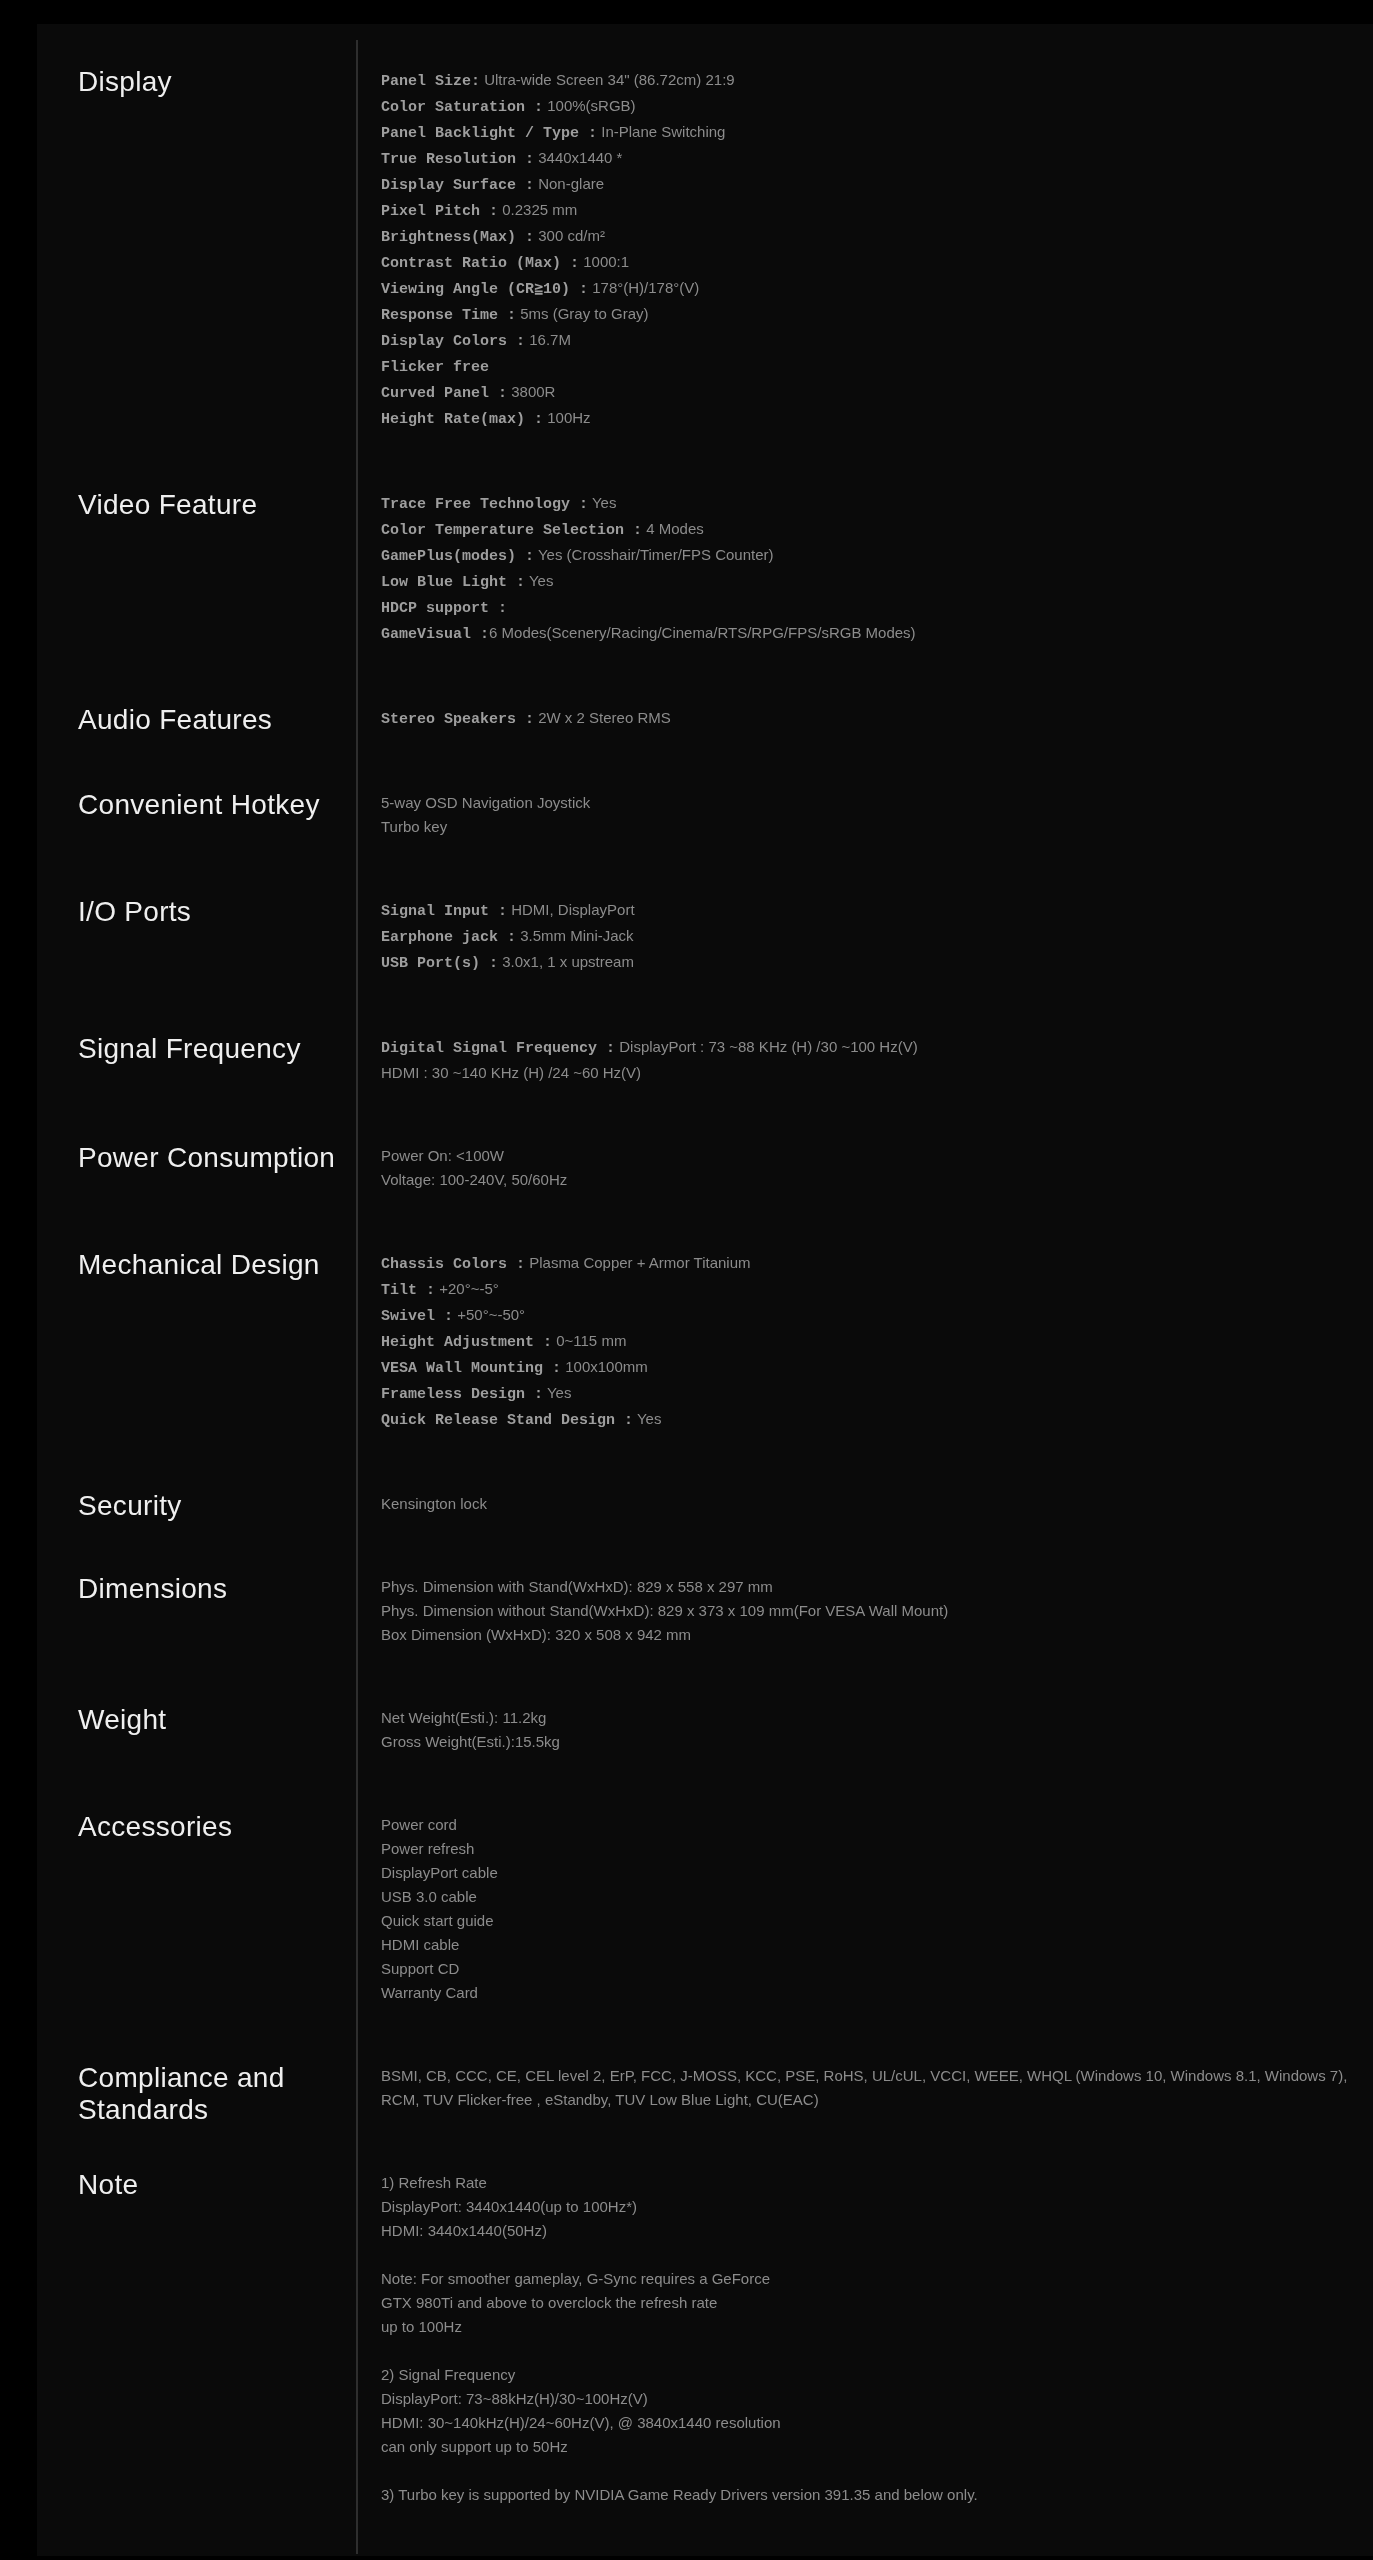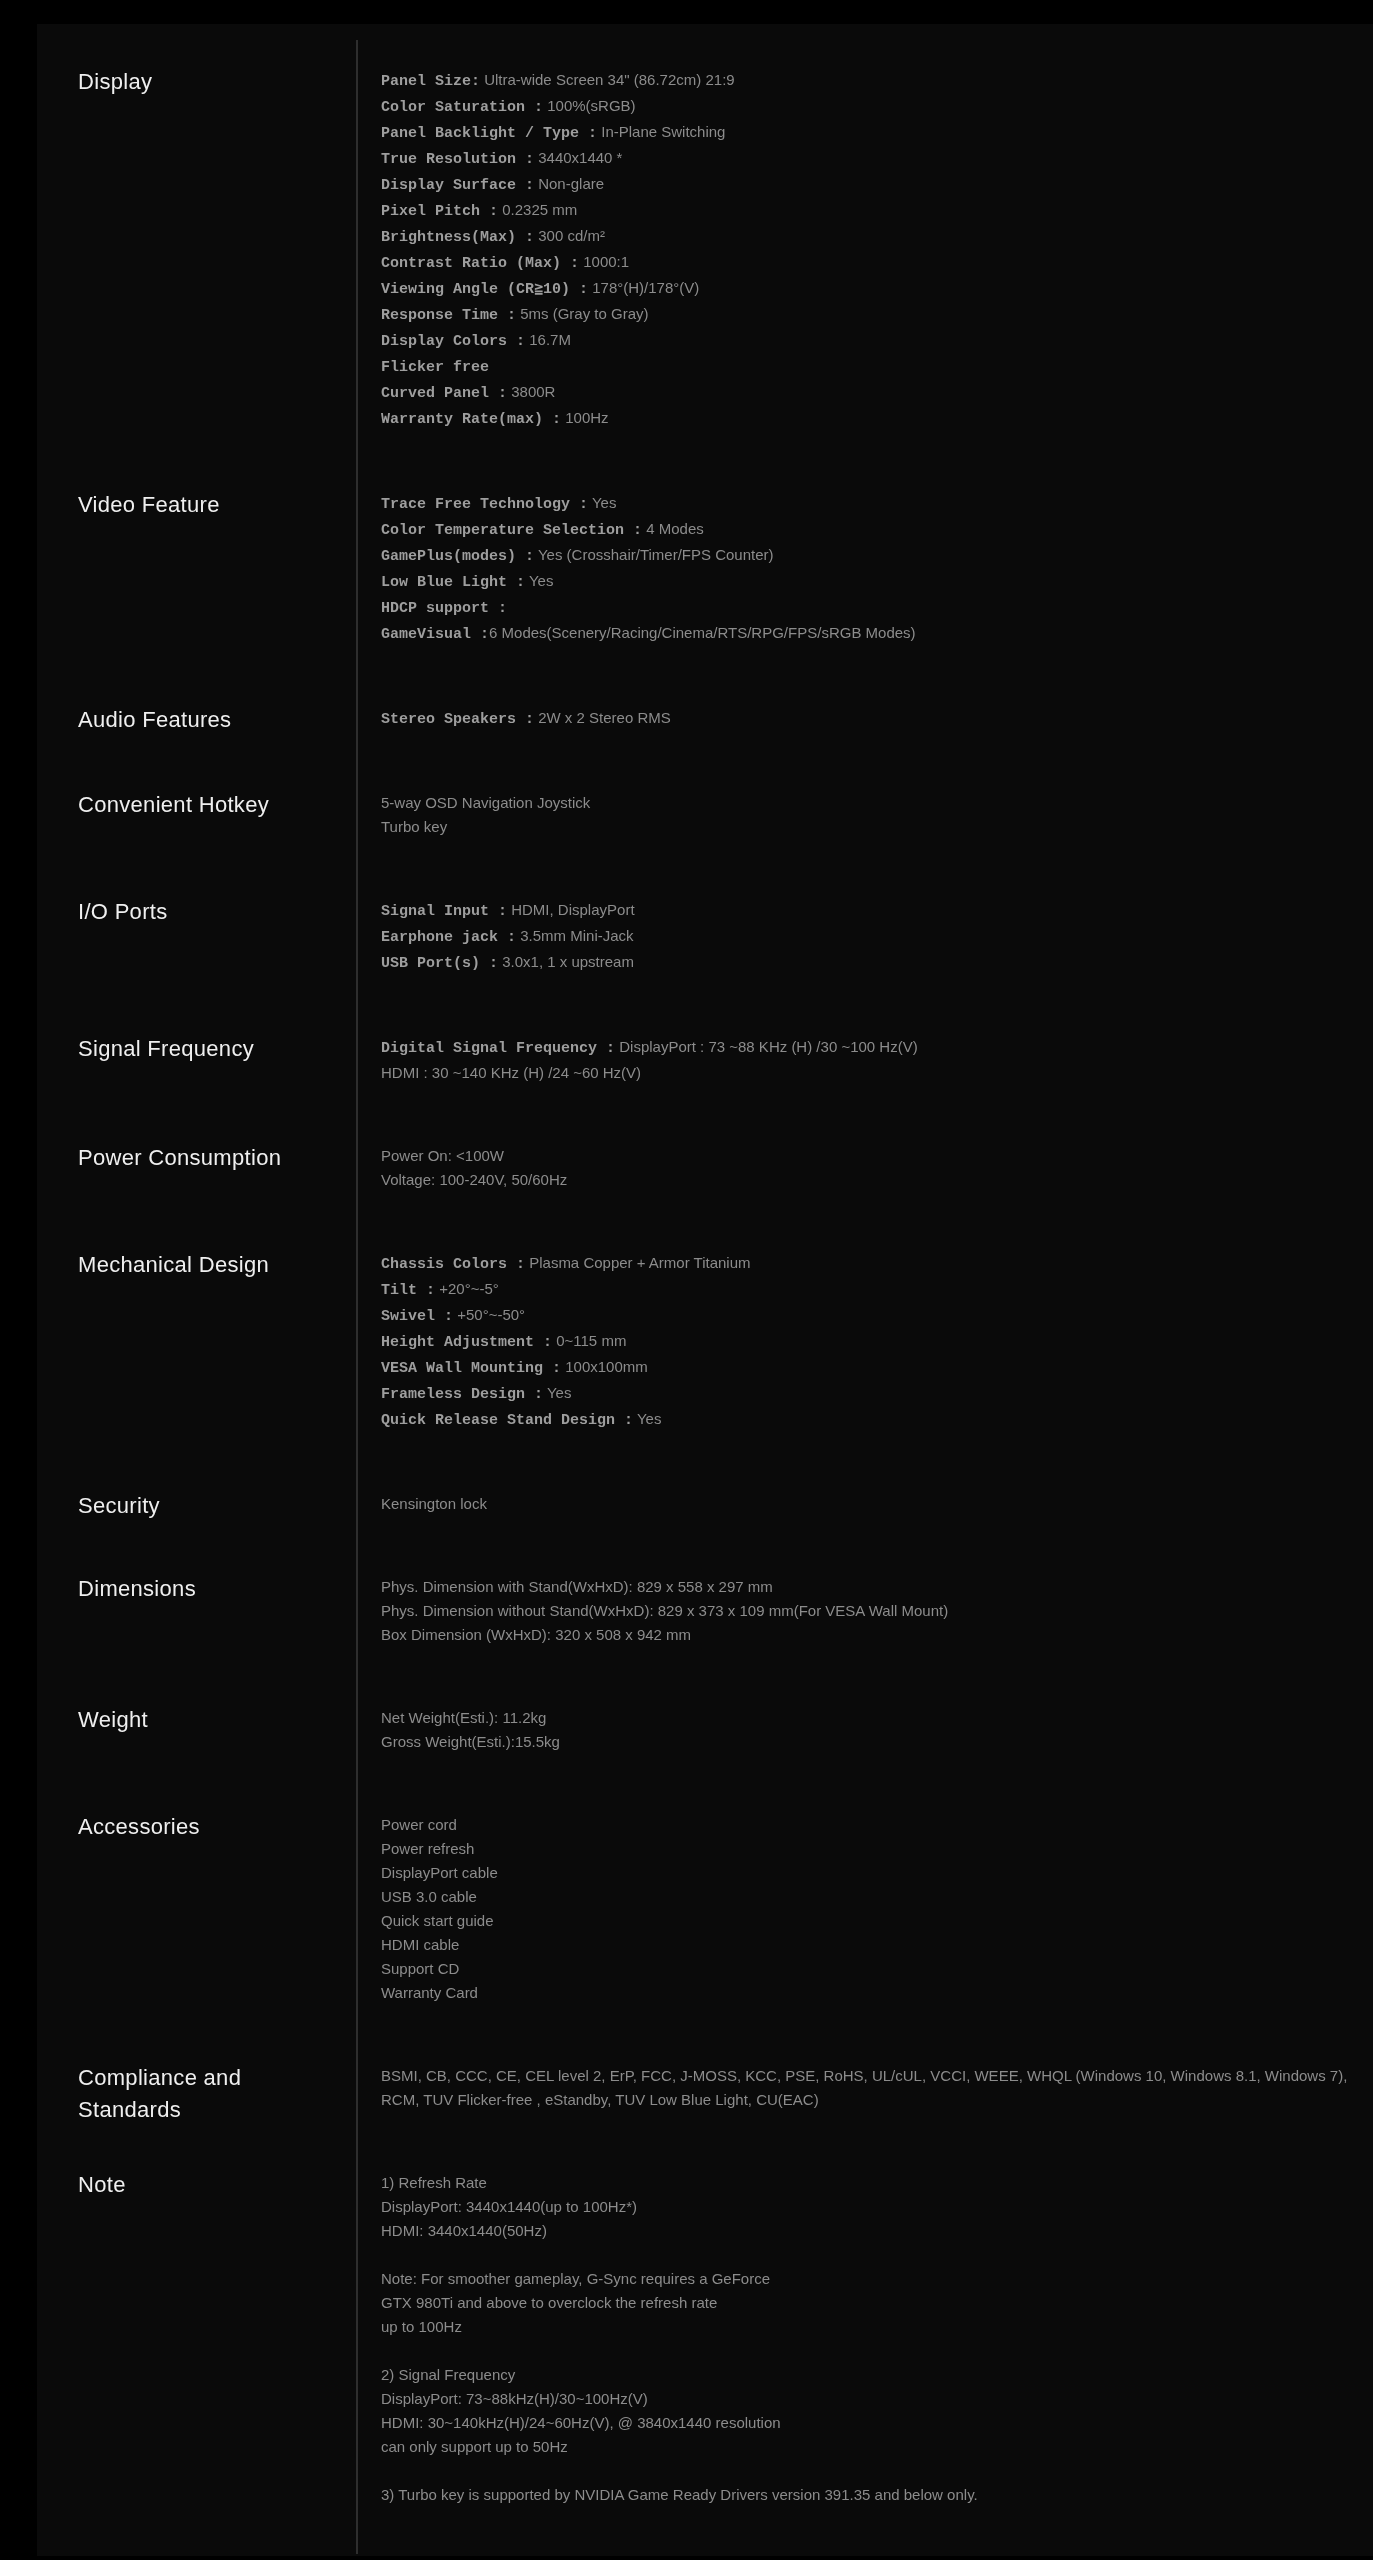--- a/index.html
+++ b/index.html
@@ -27,21 +27,21 @@
     position:absolute;left:356px;top:40px;width:2px;height:2514px;
     background:var(--divider);
   }
   .spec-table{
     position:absolute;left:0;top:68px;right:0;
   }
   .sec{position:relative;margin-bottom:59px;}
   .sec-label{
     position:absolute;left:78px;top:-2px;width:272px;
     margin:0;
-    font-size:22px;font-weight:400;letter-spacing:0.3px;
+    font-size:28px;font-weight:400;letter-spacing:0.3px;
     line-height:32px;color:var(--label);
   }
   .sec-content{
     margin-left:381px;max-width:990px;
     font-size:15px;line-height:24px;color:var(--text);
   }
   .line{min-height:24px;white-space:pre-wrap;}
   .line b{color:var(--bold);font-weight:700;font-family:Liberation Mono, monospace;}
 </style>
 </head>
@@ -60,21 +60,21 @@
         <div class="line"><b>True Resolution :</b> 3440x1440 *</div>
         <div class="line"><b>Display Surface :</b> Non-glare</div>
         <div class="line"><b>Pixel Pitch :</b> 0.2325 mm</div>
         <div class="line"><b>Brightness(Max) :</b> 300 cd/m²</div>
         <div class="line"><b>Contrast Ratio (Max) :</b> 1000:1</div>
         <div class="line"><b>Viewing Angle (CR≧10) :</b> 178°(H)/178°(V)</div>
         <div class="line"><b>Response Time :</b> 5ms (Gray to Gray)</div>
         <div class="line"><b>Display Colors :</b> 16.7M</div>
         <div class="line"><b>Flicker free</b></div>
         <div class="line"><b>Curved Panel :</b> 3800R</div>
-        <div class="line"><b>Warranty Rate(max) :</b> 100Hz</div>
+        <div class="line"><b>Height Rate(max) :</b> 100Hz</div>
       </div>
   </section>
 
   <section class="sec">
     <h2 class="sec-label">Video Feature</h2>
     <div class="sec-content">
         <div class="line"><b>Trace Free Technology :</b> Yes</div>
         <div class="line"><b>Color Temperature Selection :</b> 4 Modes</div>
         <div class="line"><b>GamePlus(modes) :</b> Yes (Crosshair/Timer/FPS Counter)</div>
         <div class="line"><b>Low Blue Light :</b> Yes</div>

